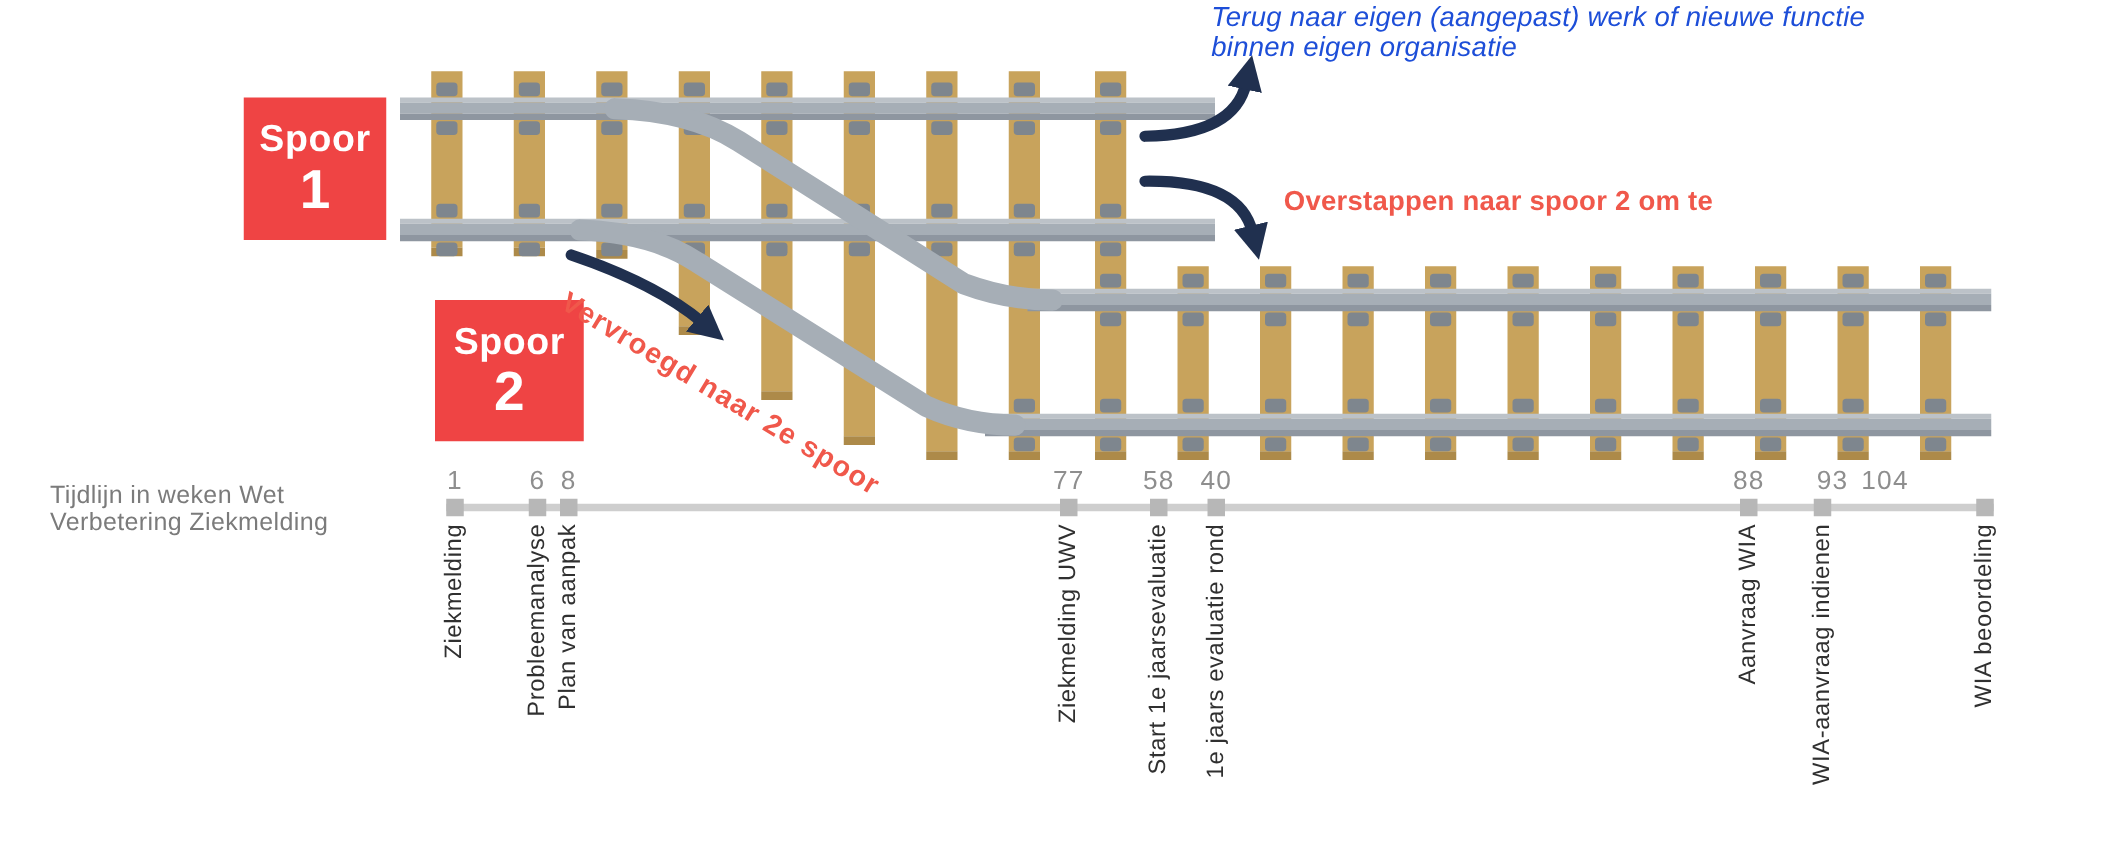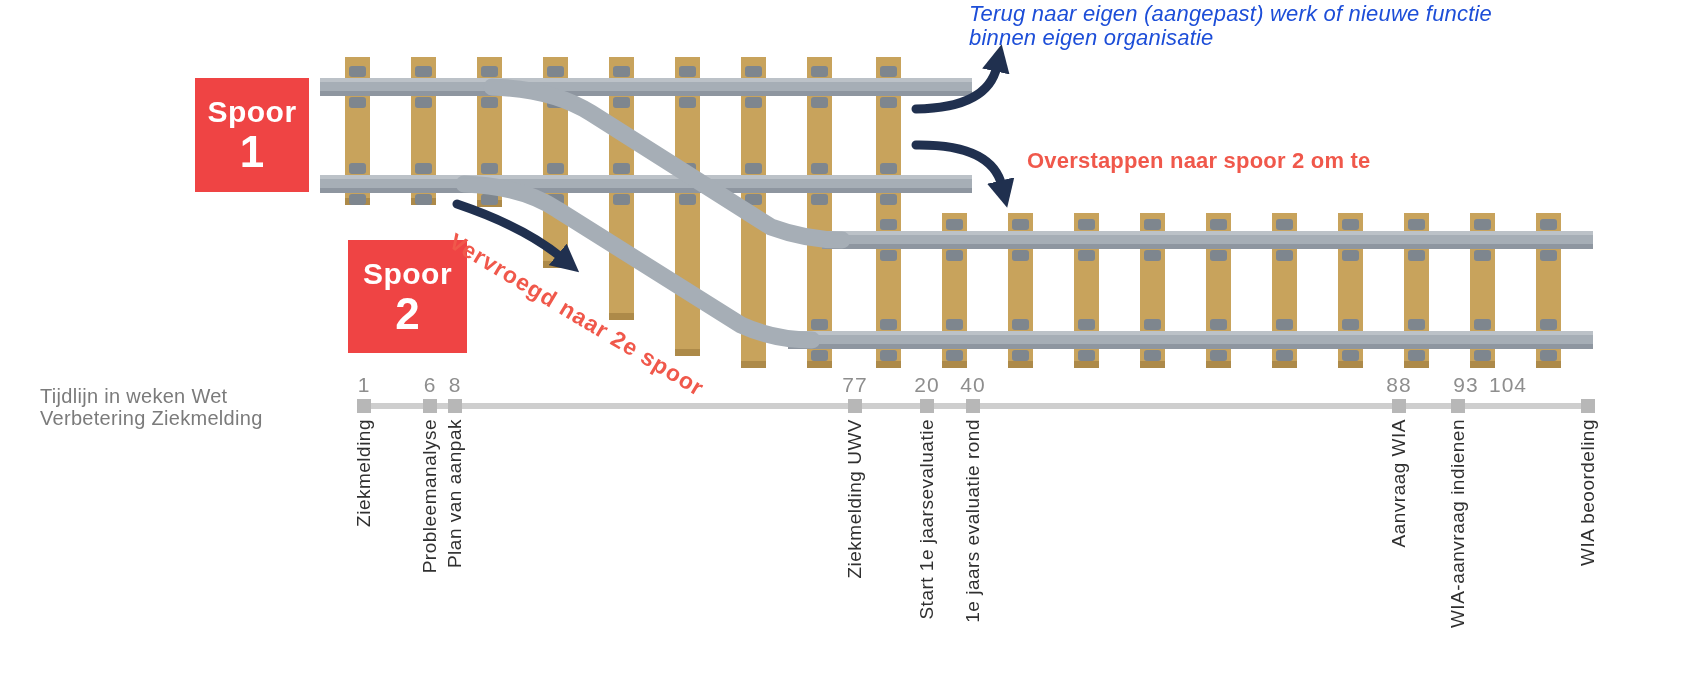--- a/index.html
+++ b/index.html
@@ -209,21 +209,21 @@
   <div class="timeline-title">
     <div>Tijdlijn in weken Wet</div>
     <div>Verbetering Ziekmelding</div>
   </div>
   <div class="axis-line" style="left:357px;width:1238px;"></div>
 
   <span class="tick-num" style="left:364px">1</span>
   <span class="tick-num" style="left:430px">6</span>
   <span class="tick-num" style="left:455px">8</span>
   <span class="tick-num" style="left:855px">77</span>
-  <span class="tick-num" style="left:927px">20</span>
+  <span class="tick-num" style="left:927px">58</span>
   <span class="tick-num" style="left:973px">40</span>
   <span class="tick-num" style="left:1399px">88</span>
   <span class="tick-num" style="left:1466px">93</span>
   <span class="tick-num" style="left:1508px">104</span>
 
   <span class="tick-marker" style="left:364px"></span>
   <span class="tick-marker" style="left:430px"></span>
   <span class="tick-marker" style="left:455px"></span>
   <span class="tick-marker" style="left:855px"></span>
   <span class="tick-marker" style="left:927px"></span>

